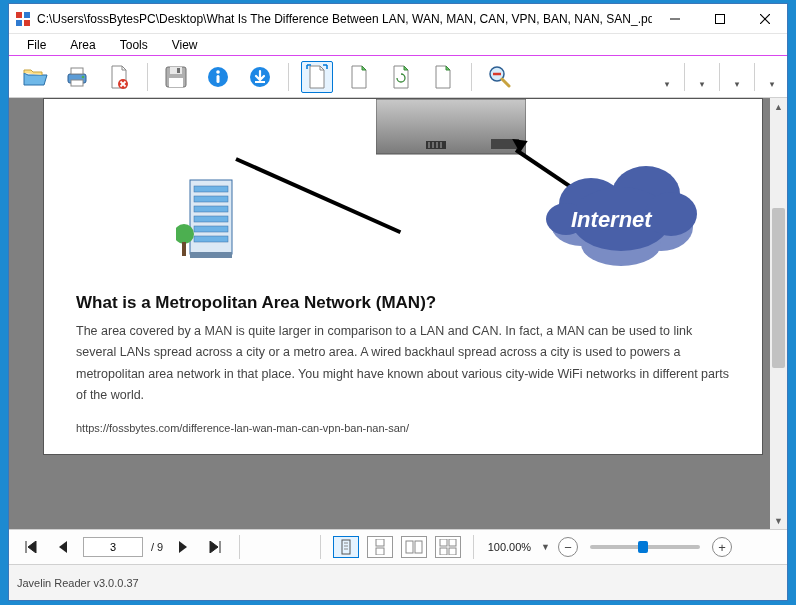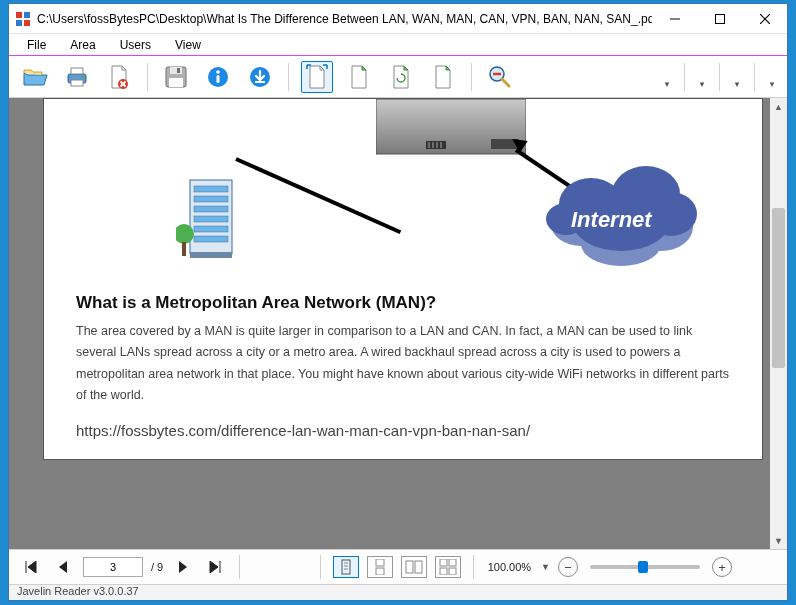--- a/index.html
+++ b/index.html
@@ -24,36 +24,36 @@
 .server { position: absolute; left: 300px; top: 0; width: 150px; height: 60px; }
 .building { position: absolute; left: 100px; top: 75px; width: 60px; height: 85px; }
 .cloud { position: absolute; left: 460px; top: 50px; width: 170px; height: 120px; }
 .cloud-label { position: absolute; left: 495px; top: 108px; font-size: 22px; font-weight: 700; color: #fff; font-style: italic; font-family: Liberation Sans, sans-serif; }
 .line1 { position: absolute; left: 160px; top: 58px; width: 180px; height: 4px; background: #000; transform: rotate(24deg); transform-origin: left center; }
 .line2 { position: absolute; left: 440px; top: 49px; width: 100px; height: 4px; background: #000; transform: rotate(34deg); transform-origin: left center; }
 .arrow1 { position: absolute; left: 435px; top: 37px; width: 0; height: 0; border-right: 14px solid #000; border-top: 7px solid transparent; border-bottom: 7px solid transparent; transform: rotate(34deg); }
 .arrow2 { position: absolute; left: 513px; top: 94px; width: 0; height: 0; border-left: 14px solid #000; border-top: 7px solid transparent; border-bottom: 7px solid transparent; transform: rotate(34deg); }
 .body-text { font-size: 12.5px; line-height: 1.7; margin: 8px 0 16px 0; color: #444; }
 .heading { font-size: 17px; font-weight: 700; margin: 12px 0 0 0; color: #111; }
-.url-text { font-size: 15px; color: #444; margin-top: 14px; }
+.url-text { font-size: 11px; color: #444; margin-top: 14px; }
 .vscroll { position: absolute; right: 0; top: 0; bottom: 0; width: 17px; background: #f0f0f0; }
 .vscroll-thumb { position: absolute; right: 2px; top: 110px; width: 13px; height: 160px; background: #c2c2c2; border-radius: 2px; }
 .vscroll-btn { position: absolute; width: 17px; height: 17px; background: #f0f0f0; display: flex; align-items: center; justify-content: center; font-size: 9px; color: #606060; cursor: pointer; }
 .navbar { height: 35px; display: flex; align-items: center; padding: 0 10px; gap: 8px; border-top: 1px solid #d0d0d0; background: #fdfdfd; }
 .nav-btn { width: 24px; height: 24px; display: flex; align-items: center; justify-content: center; cursor: pointer; font-size: 13px; color: #222; }
 .page-field { width: 60px; height: 20px; border: 1px solid #aaa; font-size: 11px; text-align: center; padding: 1px 4px; }
 .page-total { font-size: 11px; color: #222; }
 .nav-sep { width: 1px; height: 24px; background: #d0d0d0; margin: 0 4px; }
 .view-btn { width: 26px; height: 22px; border: 1px solid #999; background: #fff; display: flex; align-items: center; justify-content: center; cursor: pointer; }
 .view-btn.selected { border: 1px solid #0078d7; background: #e5f3ff; }
 .zoom-label { font-size: 11px; color: #222; margin: 3px 2px; }
 .zoom-btn { width: 20px; height: 20px; border: 1px solid #888; border-radius: 50%; display: flex; align-items: center; justify-content: center; font-size: 13px; cursor: pointer; background: #fff; color: #444; }
 .zoom-slider { width: 110px; height: 4px; background: #c0c0c0; position: relative; margin: 0 4px; border-radius: 2px; }
 .zoom-thumb { position: absolute; left: 48px; top: -4px; width: 10px; height: 12px; background: #0078d7; border-radius: 2px; }
-.statusbar { height: 16px; display: flex; padding: 0 8px; font-size: 11px; color: #444; border-top: 1px solid #d0d0d0; background: #f4f4f4; }
+.statusbar { height: 36px; display: flex; align-items: center; padding: 0 8px; font-size: 11px; color: #444; border-top: 1px solid #d0d0d0; background: #f4f4f4; }
 svg { display: block; }
 </style>
 </head>
 <body>
 
 <div class="window">
 
   <div class="titlebar">
     <span class="app-icon">
       <svg width="16" height="16">
@@ -80,21 +80,21 @@
             <line x1="0" y1="0" x2="10" y2="10" stroke="#000" stroke-width="1.2"></line>
             <line x1="10" y1="0" x2="0" y2="10" stroke="#000" stroke-width="1.2"></line>
           </svg>
         </div>
     </div>
   </div>
 
   <div class="menubar">
     <div class="menu-item">File</div>
     <div class="menu-item">Area</div>
-    <div class="menu-item">Users</div>
+    <div class="menu-item">Tools</div>
     <div class="menu-item">View</div>
   </div>
 
   <div class="toolbar">
     <div class="tb-btn">
       <svg width="26" height="22">
           <path d="M2 7 L2 19 L22 19 L25 9 L6 9 Z" fill="#6fb8e8" stroke="#2a6fa8"></path>
           <path d="M2 7 L2 4 L9 4 L11 6 L20 6 L20 9" fill="#fde08a" stroke="#c7a23f"></path>
         </svg>
     </div>

